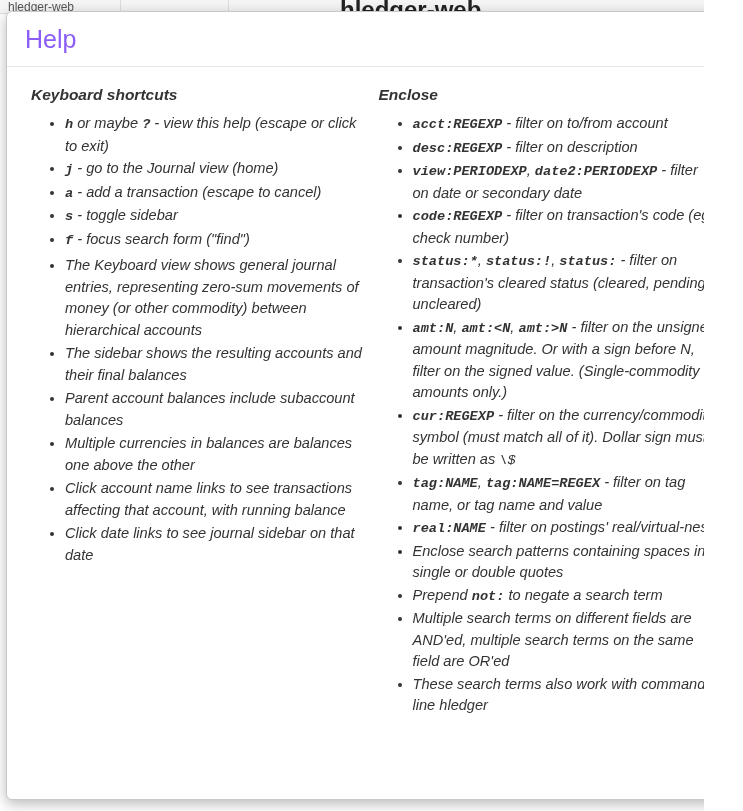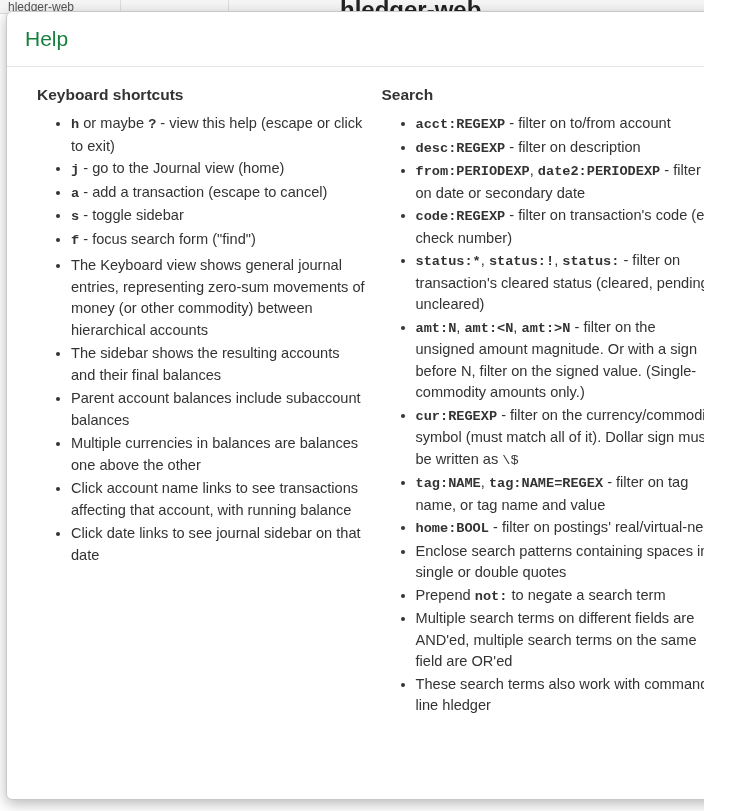--- a/index.html
+++ b/index.html
@@ -79,44 +79,45 @@
     box-shadow: 0 4px 14px rgba(0,0,0,0.28);
     overflow: hidden;
   }
   .modal-header {
     position: relative;
     height: 55px;
     border-bottom: 1px solid #e5e5e5;
     padding: 12px 18px 0 18px;
   }
   .modal-title {
-    font-size: 21px;
+    font-size: 25px;
     font-weight: normal;
-    color: #15803d;
+    color: #8b5cf6;
     line-height: 30px;
     margin: 0;
   }
   .modal-close {
     position: absolute;
     top: 10px;
     right: 14px;
     font-size: 21px;
     line-height: 21px;
     color: #b8b8b8;
     background: none;
     border: none;
     cursor: pointer;
     padding: 2px 4px;
     font-family: "Liberation Sans", sans-serif;
   }
   .modal-body {
-    padding: 14px 18px 18px 30px;
+    padding: 14px 18px 18px 24px;
     display: flex;
     gap: 0px;
     height: calc(100% - 56px);
+    font-style: italic;
   }
   .col {
     flex: 0 0 50%;
     max-width: 50%;
     padding-right: 12px;
   }
   .col.right {
     padding-right: 0;
     padding-left: 4px;
   }
@@ -184,31 +185,31 @@
           <ul class="help-list general">
             <li>The Keyboard view shows general journal entries, representing zero-sum movements of money (or other commodity) between hierarchical accounts</li>
             <li>The sidebar shows the resulting accounts and their final balances</li>
             <li>Parent account balances include subaccount balances</li>
             <li>Multiple currencies in balances are balances one above the other</li>
             <li>Click account name links to see transactions affecting that account, with running balance</li>
             <li>Click date links to see journal sidebar on that date</li>
           </ul>
         </div>
       <div class="col right" id="col-right">
-          <h4 class="section first">Search</h4>
+          <h4 class="section first">Enclose</h4>
           <ul class="help-list">
             <li><code>acct:REGEXP</code> - filter on to/from account</li>
             <li><code>desc:REGEXP</code> - filter on description</li>
-            <li><code>from:PERIODEXP</code>, <code>date2:PERIODEXP</code> - filter on date or secondary date</li>
+            <li><code>view:PERIODEXP</code>, <code>date2:PERIODEXP</code> - filter on date or secondary date</li>
             <li><code>code:REGEXP</code> - filter on transaction's code (eg check number)</li>
             <li><code>status:*</code>, <code>status:!</code>, <code>status:</code> - filter on transaction's cleared status (cleared, pending, uncleared)</li>
             <li><code>amt:N</code>, <code>amt:&lt;N</code>, <code>amt:&gt;N</code> - filter on the unsigned amount magnitude. Or with a sign before N, filter on the signed value. (Single-commodity amounts only.)</li>
             <li><code>cur:REGEXP</code> - filter on the currency/commodity symbol (must match all of it). Dollar sign must be written as <span class="mono-plain">\$</span></li>
             <li><code>tag:NAME</code>, <code>tag:NAME=REGEX</code> - filter on tag name, or tag name and value</li>
-            <li><code>home:BOOL</code> - filter on postings' real/virtual-ness</li>
+            <li><code>real:NAME</code> - filter on postings' real/virtual-ness</li>
             <li>Enclose search patterns containing spaces in single or double quotes</li>
             <li>Prepend <code>not:</code> to negate a search term</li>
             <li>Multiple search terms on different fields are AND'ed, multiple search terms on the same field are OR'ed</li>
             <li>These search terms also work with command-line hledger</li>
           </ul>
         </div>
     </div>
   </div>
 
 </div>

